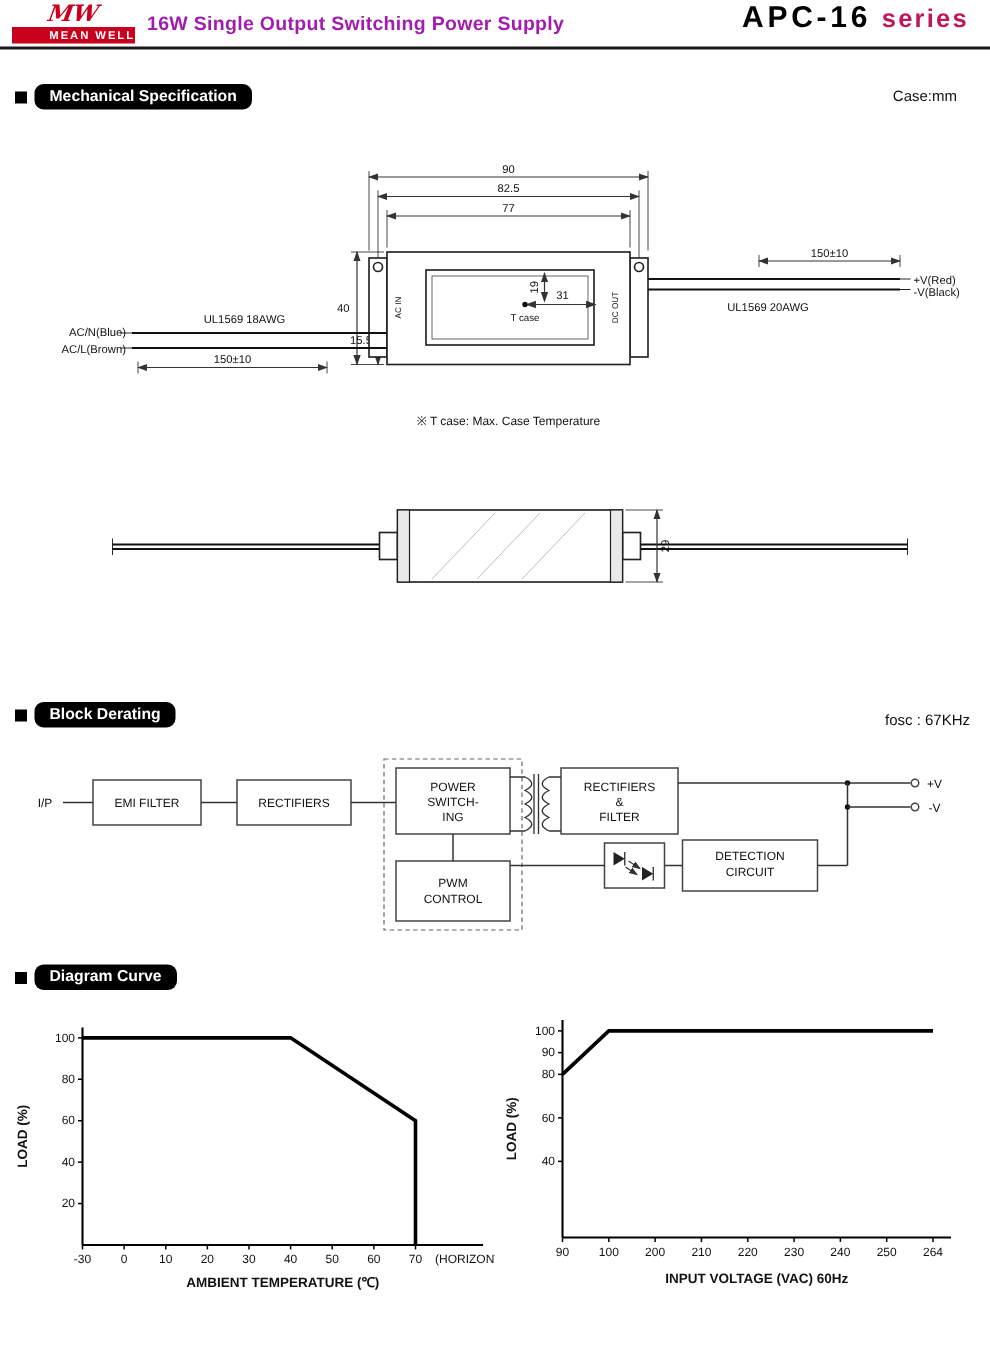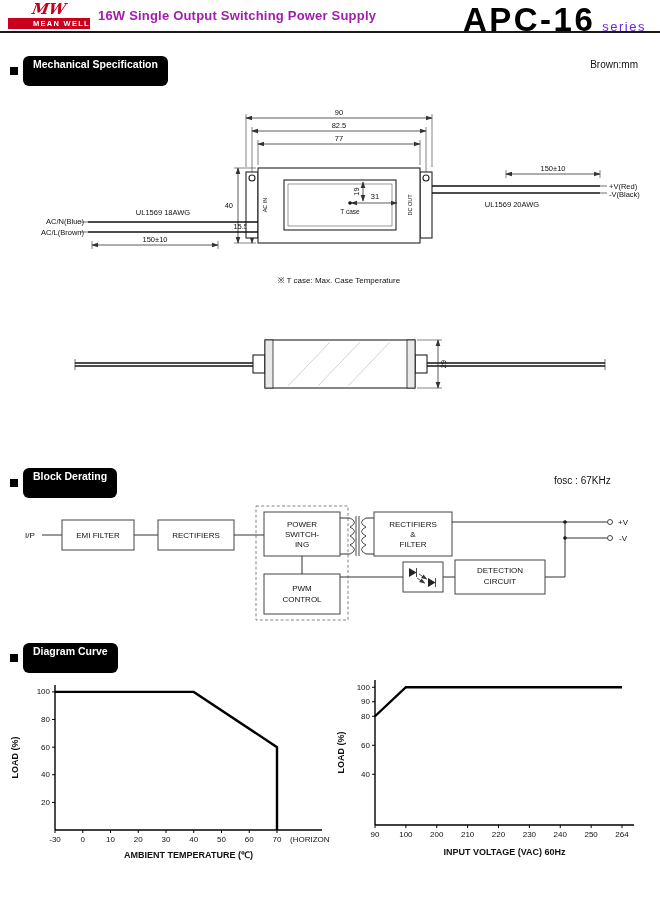--- a/index.html
+++ b/index.html
@@ -4,26 +4,26 @@
 <style>
   *{margin:0;padding:0;box-sizing:border-box}
   body{margin:0;background:#9a9a9a;font-family:"Liberation Sans",sans-serif}
   .page{position:relative;width:660px;height:900px;background:#fff;margin:0 auto;overflow:hidden}
   .abs{position:absolute}
   .logo{left:8px;top:2px;width:82px;height:28px}
   .logo-mark{font:italic 900 15px "DejaVu Serif",serif;color:#c8001e;text-align:center;line-height:15px;transform:skew(-10deg);letter-spacing:0}
   .logo-bar{background:#c8001e;color:#fff;font-weight:bold;font-size:7.5px;text-align:right;letter-spacing:1.3px;line-height:11px;height:11px;margin-top:1px}
   .title{left:98px;top:8px;font-size:13px;font-weight:700;color:#a21caf;letter-spacing:.2px}
   .model{right:14px;top:1px;display:flex;align-items:baseline;gap:7px}
-  .model-name{font-size:33px;font-weight:700;letter-spacing:2.5px;color:#000}
-  .model-series{font-size:13px;font-weight:400;letter-spacing:1.5px;color:#6d28d9}
+  .model-name{font-size:20px;font-weight:700;letter-spacing:2.5px;color:#000}
+  .model-series{font-size:17px;font-weight:700;letter-spacing:1.5px;color:#be185d}
   .rule{left:0;top:31px;width:660px;height:2px;background:#1a1a1a}
   .sec{display:flex;align-items:center;gap:5px}
   .sec .sq{width:8px;height:8px;background:#000;flex:0 0 auto}
-  .sec .pill{background:#000;color:#fff;font-size:10.5px;font-weight:700;padding:2px 10px 16px;border-radius:6px;white-space:nowrap}
+  .sec .pill{background:#000;color:#fff;font-size:10.5px;font-weight:700;padding:2px 10px 3px;border-radius:6px;white-space:nowrap}
   .small-label{font-size:10px;color:#111}
   svg text{font-family:"Liberation Sans",sans-serif}
   .dt{font-size:7.5px;fill:#111}
   .dt8{font-size:8px;fill:#111}
   .ext{stroke:#333;stroke-width:.6}
   .dim{stroke:#333;stroke-width:.8;fill:none}
   .dw{stroke:#222;stroke-width:1.1;fill:#fff}
   .dw2{stroke:#555;stroke-width:.6;fill:none}
   .band{fill:#e9e9e9;stroke:#222;stroke-width:.8}
   .wire{stroke:#111;stroke-width:1.3}
@@ -55,21 +55,21 @@
       <span class="model-name">APC-16</span>
       <span class="model-series">series</span>
     </div>
   </header>
   <div class="abs rule"></div>
 
   <div class="abs sec" style="left:10px;top:56px">
     <span class="sq"></span>
     <span class="pill">Mechanical Specification</span>
   </div>
-  <div class="abs small-label" style="right:22px;top:59px">Brown:mm</div>
+  <div class="abs small-label" style="right:22px;top:59px">Case:mm</div>
 
   <svg class="abs" id="mech-svg" width="660" height="335" viewBox="0 0 660 335" style="left:0;top:68px">
     <defs>
       <marker id="ar" viewBox="0 0 10 10" refX="9" refY="5" markerWidth="7" markerHeight="7" orient="auto-start-reverse" markerUnits="userSpaceOnUse">
         <path d="M0 1.5 L10 5 L0 8.5 z" fill="#333"></path>
       </marker>
     </defs>
 
     <g>
 
@@ -159,21 +159,21 @@
       <line class="ext" x1="417" y1="320" x2="442" y2="320"></line>
       <line class="dim" x1="438" y1="272" x2="438" y2="320" marker-start="url(#ar)" marker-end="url(#ar)"></line>
       <text class="dt" x="446" y="296" text-anchor="middle" transform="rotate(-90 446 296)">29</text>
     </g>
   </svg>
 
   <div class="abs sec" style="left:10px;top:468px">
     <span class="sq"></span>
     <span class="pill">Block Derating</span>
   </div>
-  <div class="abs small-label" style="left:554px;top:475px">fosc : 67KHz</div>
+  <div class="abs small-label" style="left:590px;top:475px">fosc : 67KHz</div>
 
   <svg class="abs" id="block-svg" width="660" height="165" viewBox="0 0 660 165" style="left:0;top:470px">
     <defs>
       <marker id="ba" viewBox="0 0 6 6" refX="5" refY="3" markerWidth="6" markerHeight="6" orient="auto" markerUnits="userSpaceOnUse">
         <path d="M0 .8 L6 3 L0 5.2 z" fill="#333"></path>
       </marker>
     </defs>
 
     <text class="bt" x="30" y="68">I/P</text>
     <line class="ln" x1="42" y1="65" x2="62" y2="65"></line>

